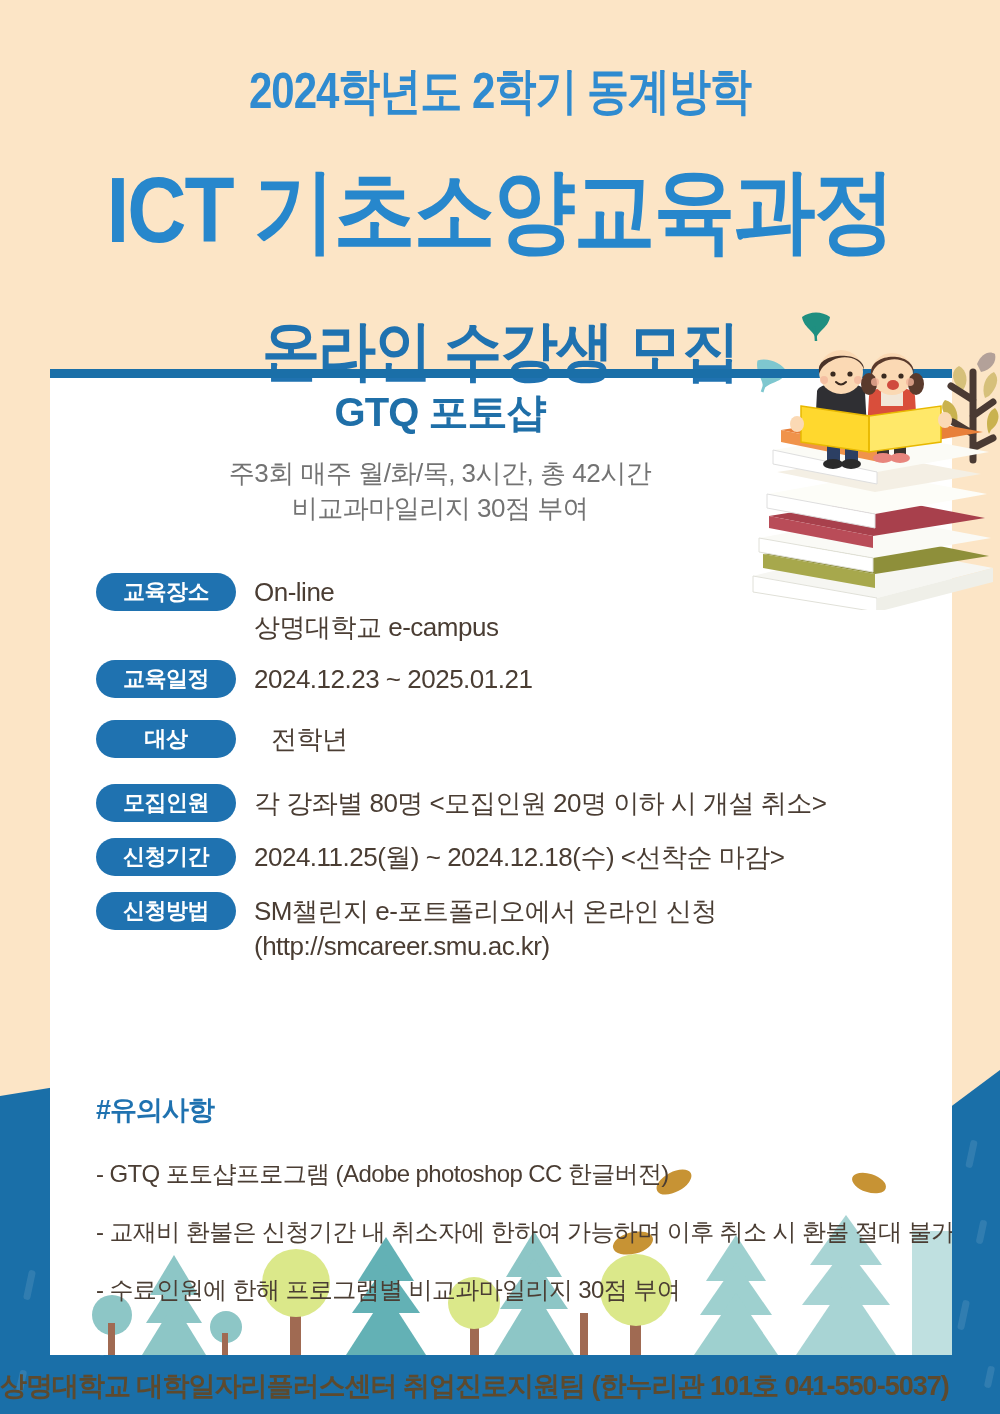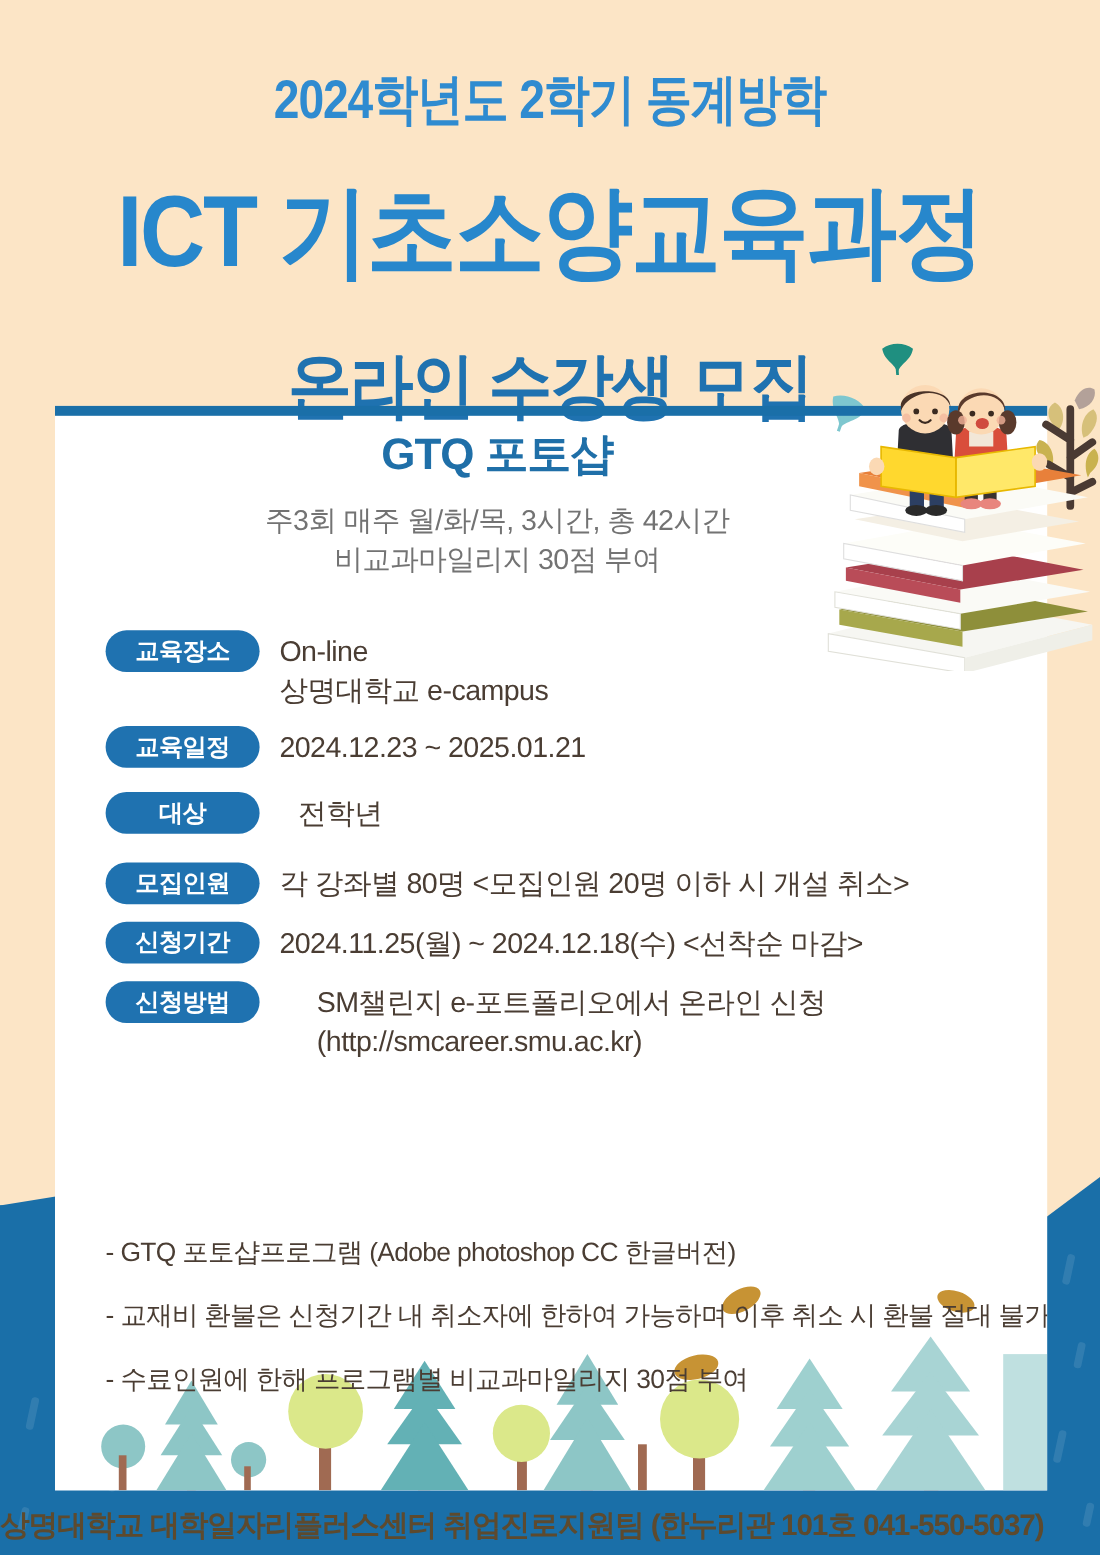--- a/index.html
+++ b/index.html
@@ -152,21 +152,21 @@
     <svg class="leaf" style="left:604px;top:800px;transform:rotate(-28deg);" width="40" height="26" viewBox="0 0 40 26">
       <ellipse cx="20" cy="13" rx="19" ry="10" fill="#c79334"></ellipse>
     </svg>
     <svg class="leaf" style="left:800px;top:802px;transform:rotate(18deg);" width="38" height="24" viewBox="0 0 40 26">
       <ellipse cx="20" cy="13" rx="19" ry="10" fill="#c79334"></ellipse>
     </svg>
     <svg class="leaf" style="left:560px;top:860px;transform:rotate(-14deg);" width="46" height="28" viewBox="0 0 40 26">
       <ellipse cx="20" cy="13" rx="19" ry="10" fill="#c79334"></ellipse>
     </svg>
 
-    <div class="course" style="top:16px;padding-left:12px;">
+    <div class="course" style="top:16px;">
       <div class="title">GTQ 포토샵</div>
       <div class="sub">주3회 매주 월/화/목, 3시간, 총 42시간</div>
       <div class="sub" style="margin-top:0;">비교과마일리지 30점 부여</div>
     </div>
 
     <div class="rows" style="left:46px;top:164px;margin-top:40px;">
       <div class="row">
         <div class="pill">교육장소</div>
         <div class="val">On-line
 상명대학교 e-campus</div>
@@ -180,28 +180,29 @@
         <div class="val">전학년</div>
       </div>
       <div class="row" style="margin-top:26px;">
         <div class="pill">모집인원</div>
         <div class="val">각 강좌별 80명 &lt;모집인원 20명 이하 시 개설 취소&gt;</div>
       </div>
       <div class="row" style="margin-top:14px;">
         <div class="pill">신청기간</div>
         <div class="val">2024.11.25(월) ~ 2024.12.18(수) &lt;선착순 마감&gt;</div>
       </div>
-      <div class="row" style="margin-top:14px;gap:34px;">
+      <div class="row" style="margin-top:14px;">
         <div class="pill">신청방법</div>
         <div class="val">SM챌린지 e-포트폴리오에서 온라인 신청
 (http://smcareer.smu.ac.kr)</div>
       </div>
     </div>
 
     <div class="notes" style="left:46px;top:723px;">
+      <h3>#유의사항</h3>
       <ul>
         <li>- GTQ 포토샵프로그램 (Adobe photoshop CC 한글버전)</li>
         <li>- 교재비 환불은 신청기간 내 취소자에 한하여 가능하며 이후 취소 시 환불 절대 불가</li>
         <li>- 수료인원에 한해 프로그램별 비교과마일리지 30점 부여</li>
       </ul>
     </div>
 
   </div>
 
   <svg class="illus" viewBox="0 0 255 280">

